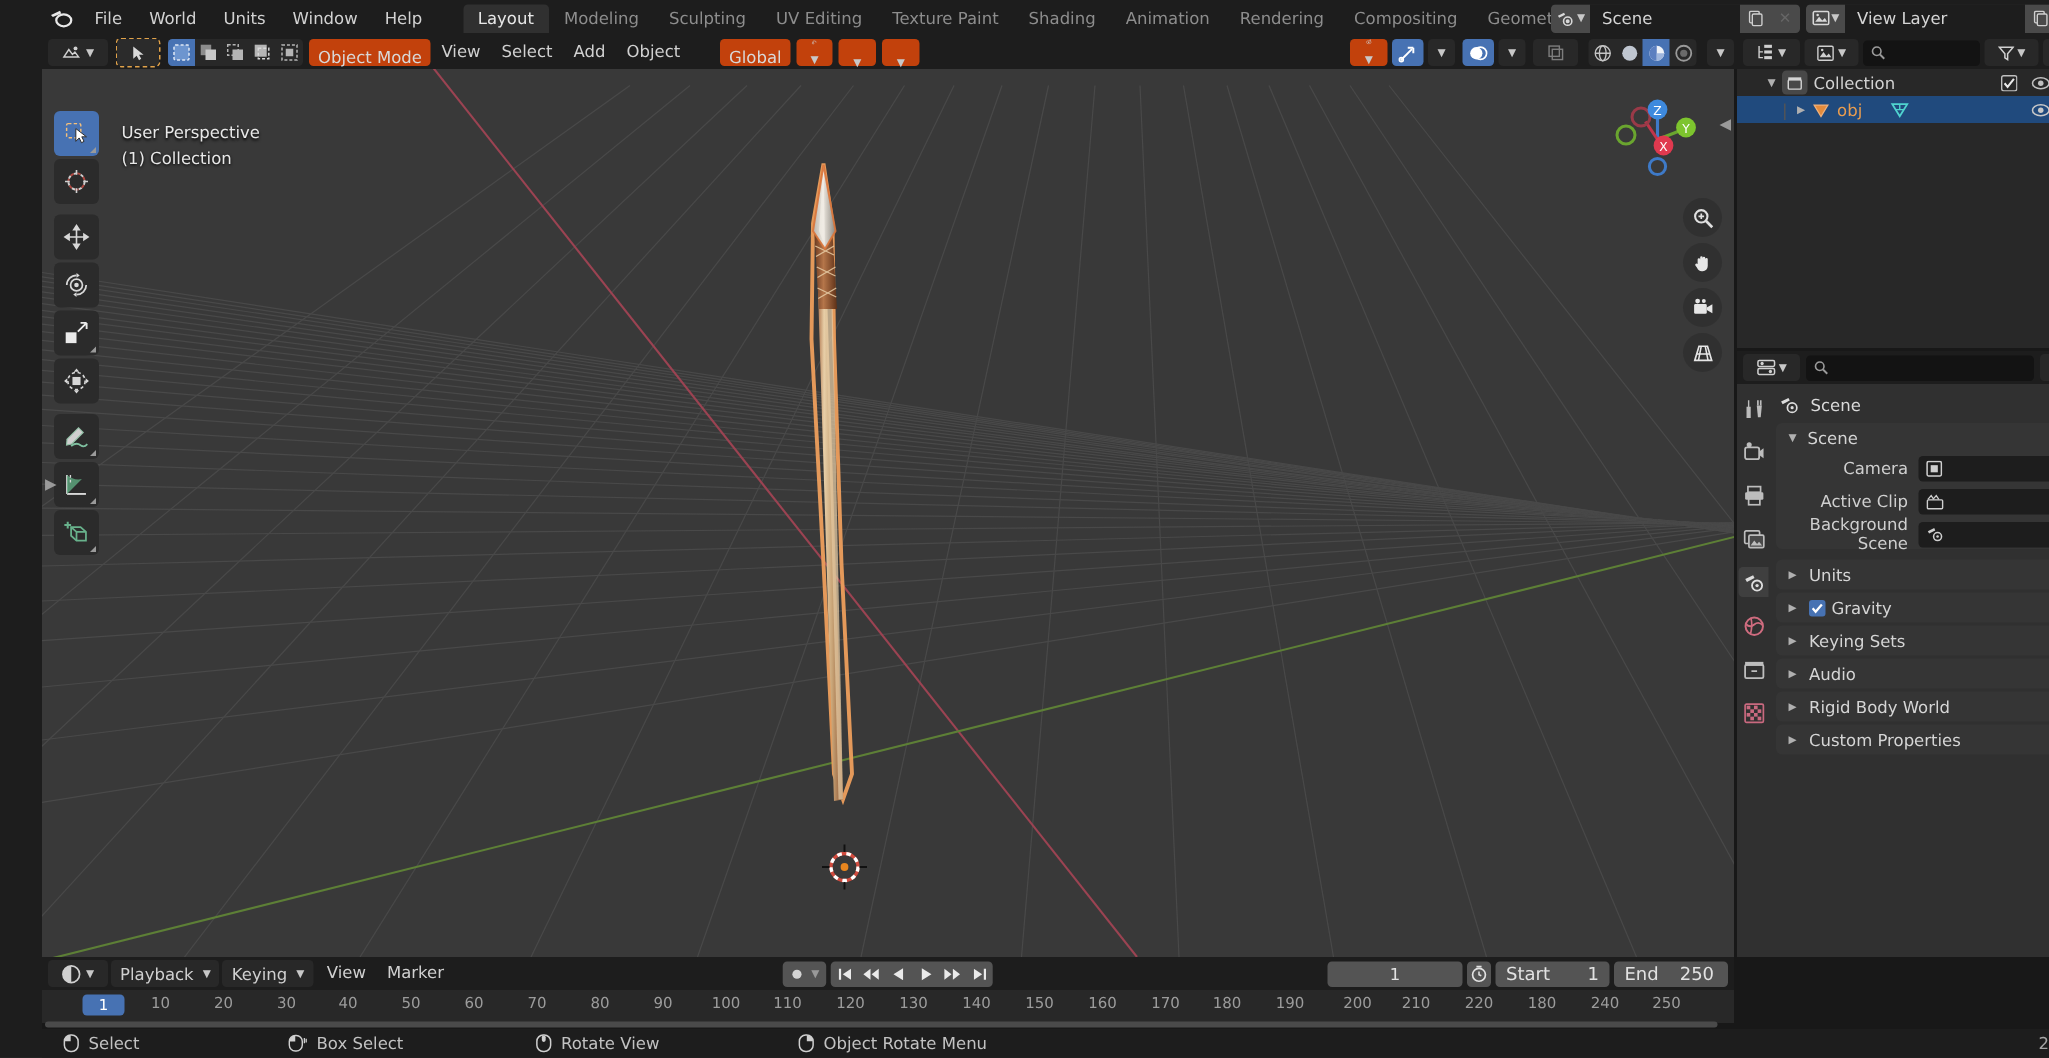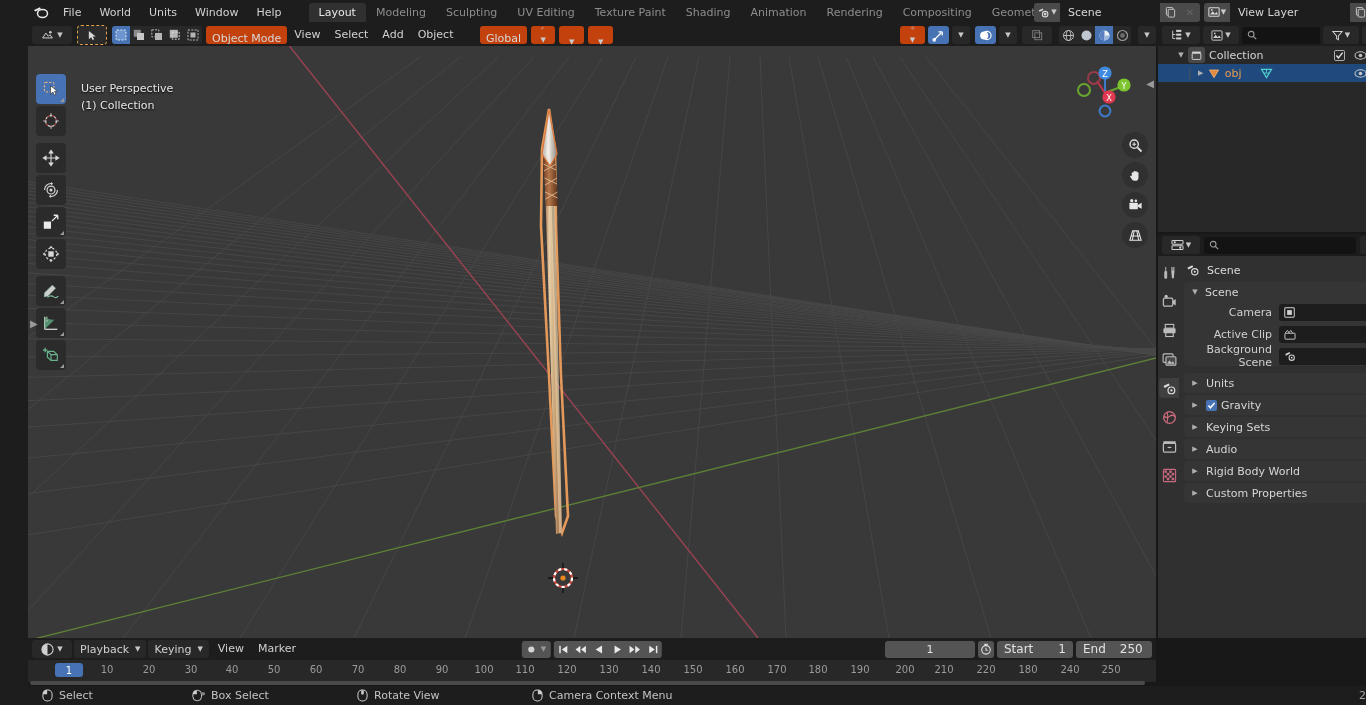--- a/index.html
+++ b/index.html
@@ -1067,18 +1067,18 @@
           <rect x="1" y="1" width="10" height="12" rx="4.6" fill="none" stroke="#cfcfcf" stroke-width="1.1"></rect>
           <rect x="4.6" y="1.4" width="2.8" height="4.6" rx="1.3" fill="#cfcfcf"></rect>
         </svg>
       <span>Rotate View</span>
     </div>
     <div class="st-item">
       <svg width="11" height="13" viewBox="0 0 12 14">
           <rect x="1" y="1" width="10" height="12" rx="4.6" fill="none" stroke="#cfcfcf" stroke-width="1.1"></rect>
           <path d="M11 5.6 L6.4 5.6 L6.4 1.1 A4.6 4.6 0 0 1 11 5.6 Z" fill="#cfcfcf"></path>
         </svg>
-      <span>Camera Context Menu</span>
+      <span>Object Rotate Menu</span>
     </div>
     <div class="st-ver">2.93.9</div>
   </div>
 
 </div>
 
 </body></html>

